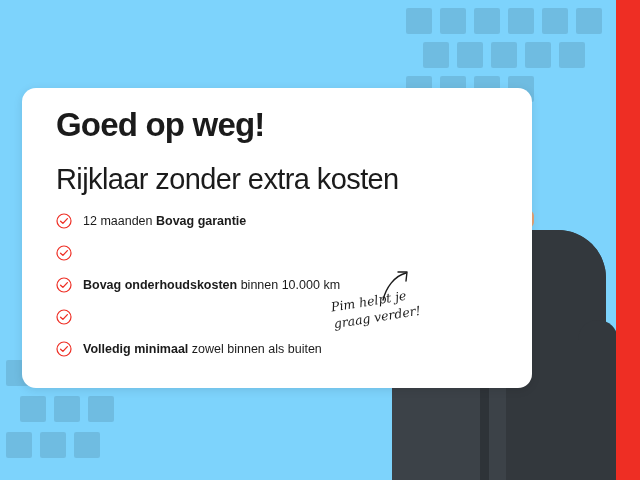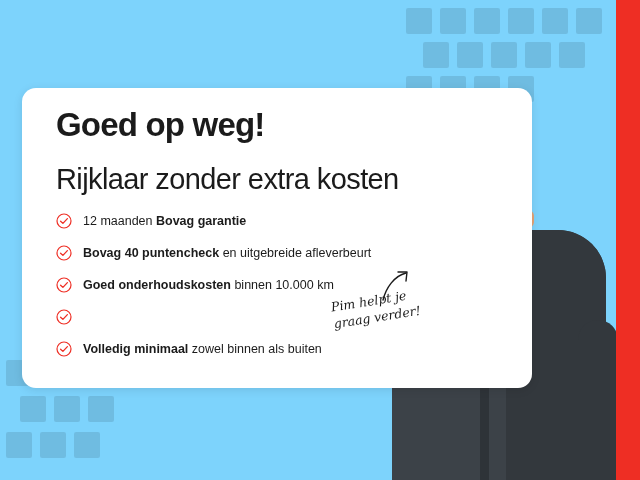--- a/index.html
+++ b/index.html
@@ -357,30 +357,29 @@
         </span>
         <span class="bullet-text">12 maanden <b>Bovag garantie</b></span>
       </div>
       <div class="bullet">
         <span class="check">
           <svg width="16" height="16" viewBox="0 0 16 16">
               <circle cx="8" cy="8" r="7" fill="none" stroke="#EE2E24" stroke-width="1.2"></circle>
               <path d="M4.6 8.2 L6.9 10.4 L11.4 5.6" fill="none" stroke="#EE2E24" stroke-width="1.3" stroke-linecap="round" stroke-linejoin="round"></path>
             </svg>
         </span>
-        <span class="bullet-text"><b>Bovag 40 puntencheck</b> en uitgebreide afleverbeurt</span>
       </div>
       <div class="bullet">
         <span class="check">
           <svg width="16" height="16" viewBox="0 0 16 16">
               <circle cx="8" cy="8" r="7" fill="none" stroke="#EE2E24" stroke-width="1.2"></circle>
               <path d="M4.6 8.2 L6.9 10.4 L11.4 5.6" fill="none" stroke="#EE2E24" stroke-width="1.3" stroke-linecap="round" stroke-linejoin="round"></path>
             </svg>
         </span>
-        <span class="bullet-text"><b>Goed onderhoudskosten</b> binnen 10.000 km</span>
+        <span class="bullet-text"><b>Bovag onderhoudskosten</b> binnen 10.000 km</span>
       </div>
       <div class="bullet">
         <span class="check">
           <svg width="16" height="16" viewBox="0 0 16 16">
               <circle cx="8" cy="8" r="7" fill="none" stroke="#EE2E24" stroke-width="1.2"></circle>
               <path d="M4.6 8.2 L6.9 10.4 L11.4 5.6" fill="none" stroke="#EE2E24" stroke-width="1.3" stroke-linecap="round" stroke-linejoin="round"></path>
             </svg>
         </span>
       </div>
       <div class="bullet">

